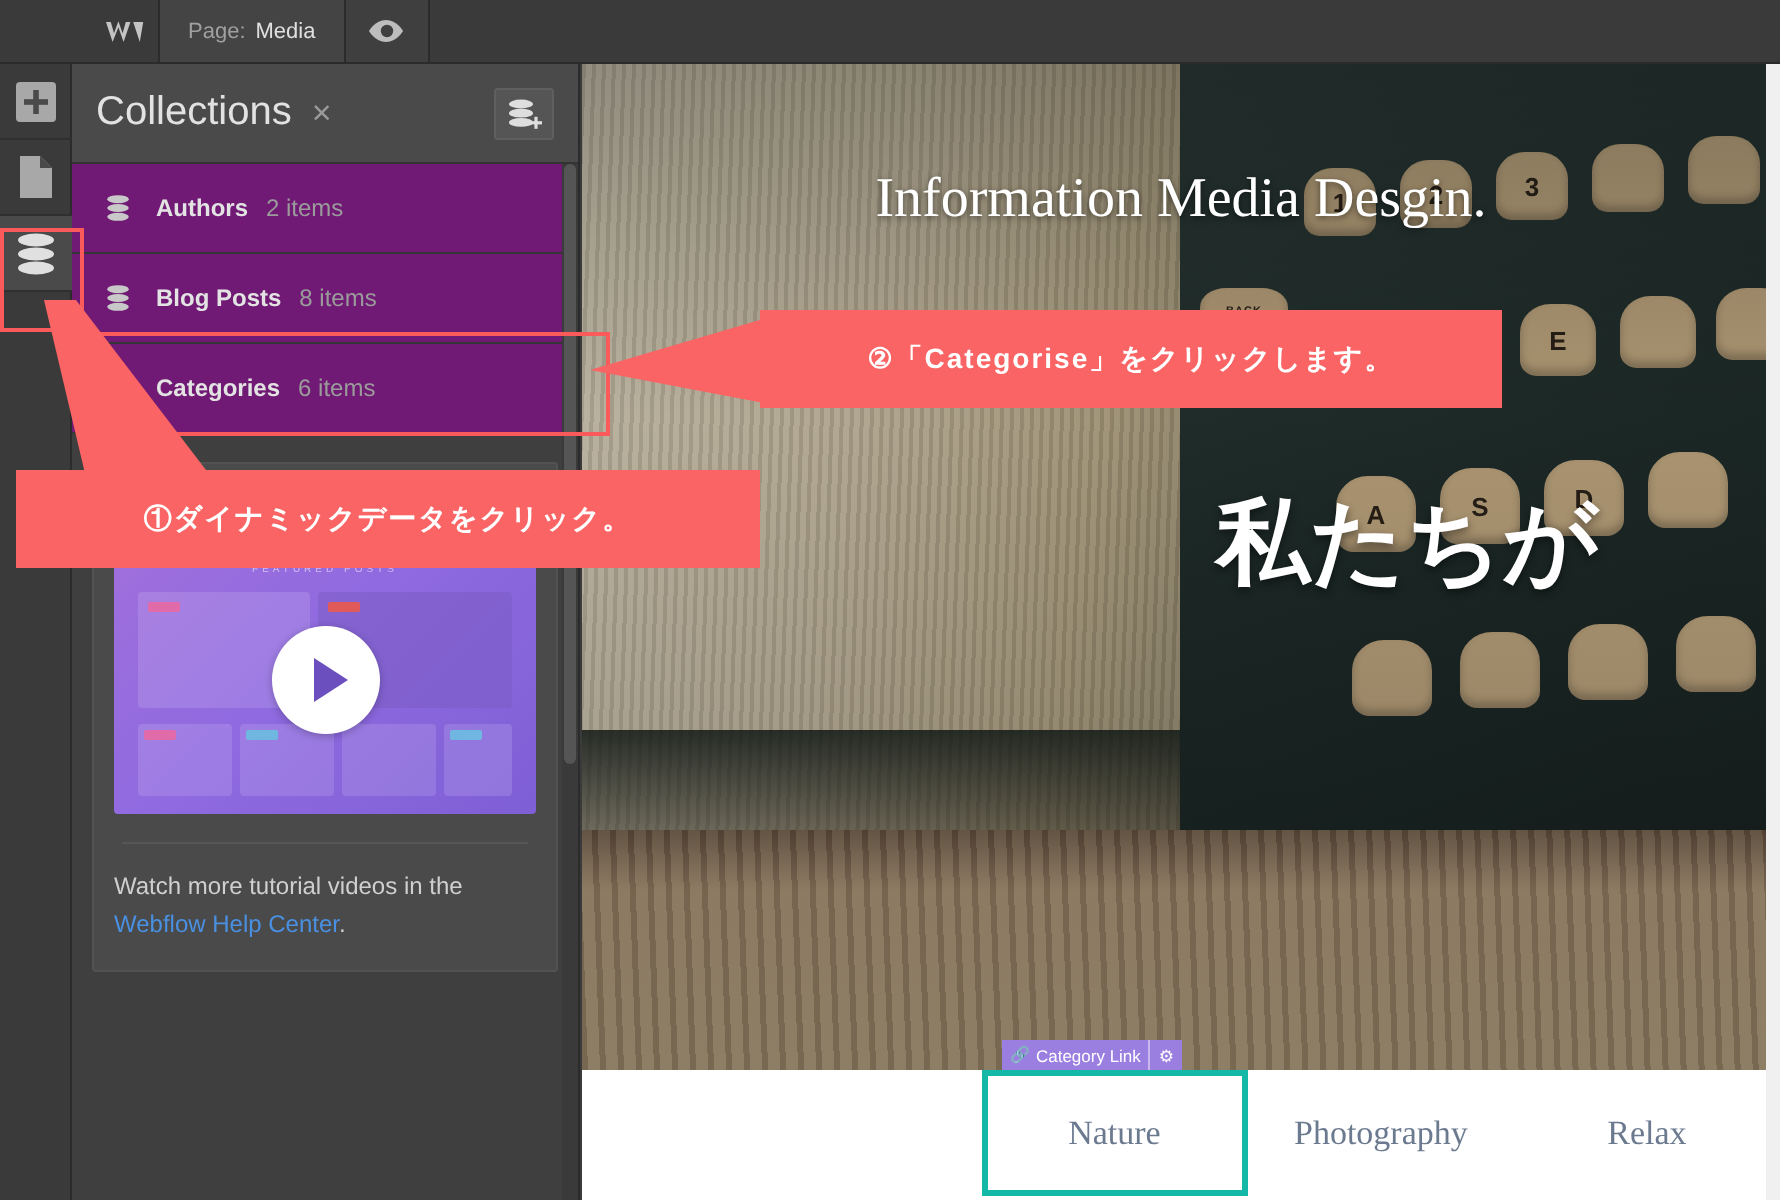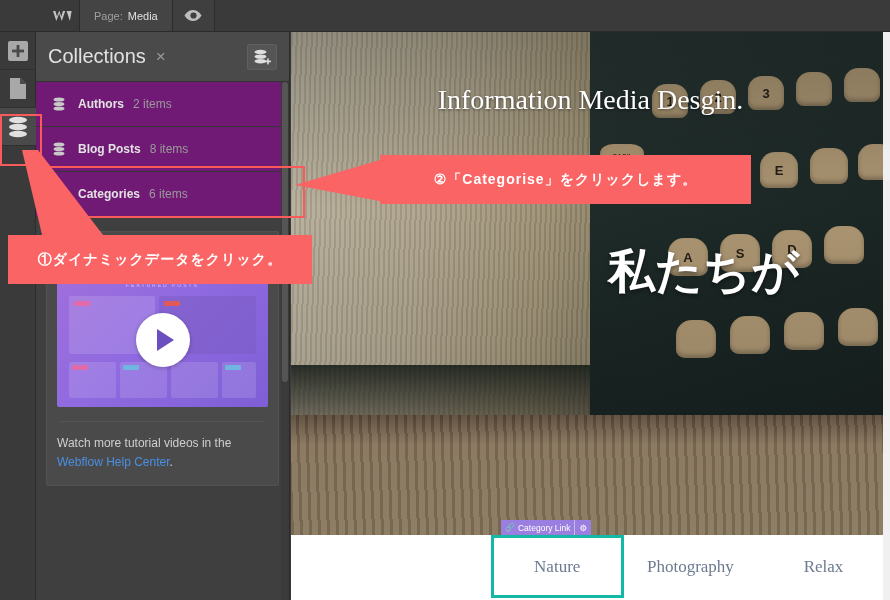--- a/index.html
+++ b/index.html
@@ -405,16 +405,16 @@
   <div class="hl-box" style="left:42px; top:166px; width:263px; height:52px;"></div>
 
   <svg style="position:absolute; left:8px; top:150px; width:180px; height:120px;">
     <polygon points="14,0 30,0 95,85 40,110" fill="#fa6464"></polygon>
   </svg>
 
   <svg style="position:absolute; left:295px; top:155px; width:110px; height:52px;">
     <polygon points="0,30 95,2 95,48" fill="#fa6464"></polygon>
   </svg>
 
-  <div class="callout" style="left:8px; top:235px; width:304px; height:49px; font-size:14px;">①ダイナミックデータをクリック。</div>
+  <div class="callout" style="left:8px; top:235px; width:372px; height:49px; font-size:14px;">①ダイナミックデータをクリック。</div>
   <div class="callout" style="left:380px; top:155px; width:371px; height:49px; font-size:14px;">②「Categorise」をクリックします。</div>
 
 </div>
 
 </body></html>

